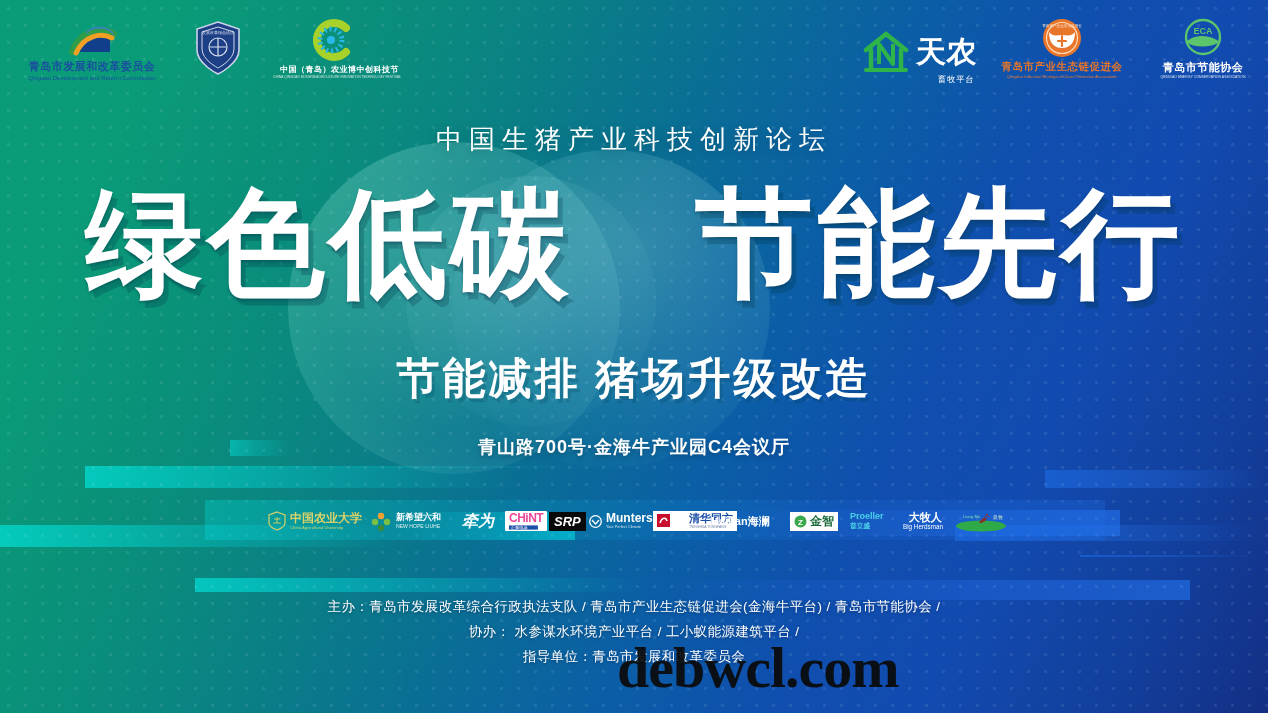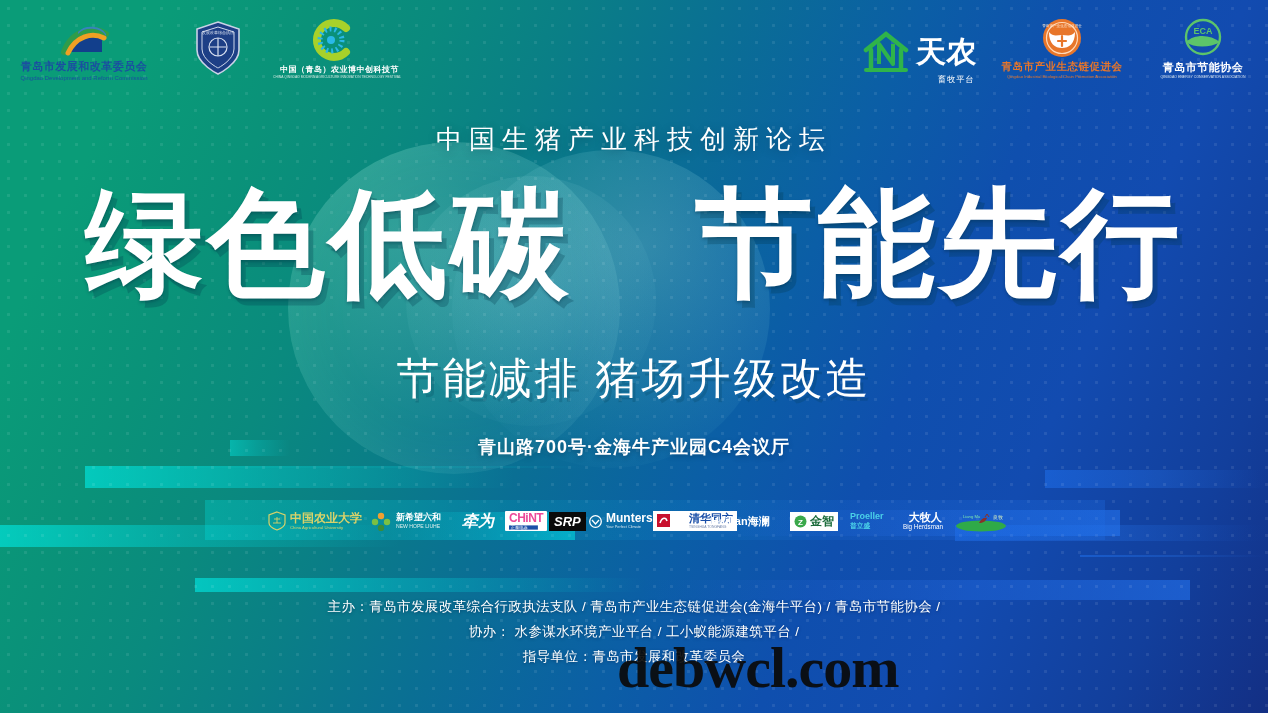--- a/index.html
+++ b/index.html
@@ -55,21 +55,21 @@
     text-shadow:0 2px 8px rgba(0,40,60,.35);
   }
   #headline{
     position:absolute;left:0;top:181px;width:1268px;text-align:center;
     font-size:118px;line-height:125px;font-weight:bold;color:#ffffff;
     letter-spacing:4px;
     text-shadow:5px 7px 0 rgba(0,55,75,.26), 0 2px 3px rgba(0,40,60,.35);
   }
   #subhead{
     position:absolute;left:0;top:350px;width:1268px;text-align:center;
-    font-size:43px;font-weight:400;color:#ffffff;letter-spacing:3px;
+    font-size:43px;font-weight:700;color:#ffffff;letter-spacing:3px;
     text-shadow:3px 4px 0 rgba(0,60,80,.22);
   }
   #venue{
     position:absolute;left:0;top:435px;width:1268px;text-align:center;
     font-size:18px;font-weight:bold;color:#ffffff;letter-spacing:1px;
     text-shadow:0 2px 5px rgba(0,40,70,.4);
   }
 
   
   #sponsor-strip{position:absolute;left:0;top:500px;width:1268px;height:50px;}
@@ -115,21 +115,21 @@
   <div class="bar cy" style="left:230px;top:440px;width:60px;height:16px;opacity:.7;"></div>
 
   <div class="sphere" id="sphere-a"></div>
   <div class="sphere" id="sphere-b"></div>
   <div class="sphere" id="sphere-c"></div>
 
   <div id="dots"></div>
 
   <div id="logo-row">
 
-    <div class="logo" style="left:8px;top:22px;width:152px;">
+    <div class="logo" style="left:16px;top:22px;width:152px;">
       <svg width="56" height="34" viewBox="0 0 56 34" style="display:block;margin:0 auto 3px;">
         <path d="M10 30 A20 20 0 0 1 46 18 L46 30 Z" fill="#123f8c"></path>
         <path d="M8 30 C16 8 38 4 50 12" stroke="#2f9c4a" stroke-width="6" fill="none" stroke-linecap="round"></path>
         <path d="M12 31 C20 14 36 10 48 16" stroke="#f0a023" stroke-width="5" fill="none" stroke-linecap="round"></path>
         <path d="M22 10 A16 12 0 0 1 50 12 L50 14 A16 12 0 0 0 22 12 Z" fill="#3a7fd0" opacity=".85"></path>
       </svg>
       <div class="cn" style="font-size:11px;color:#1a4fa0;">青岛市发展和改革委员会</div>
       <div class="en" style="font-size:6.5px;color:#1a4fa0;">Qingdao Development and Reform Commission</div>
     </div>
 

